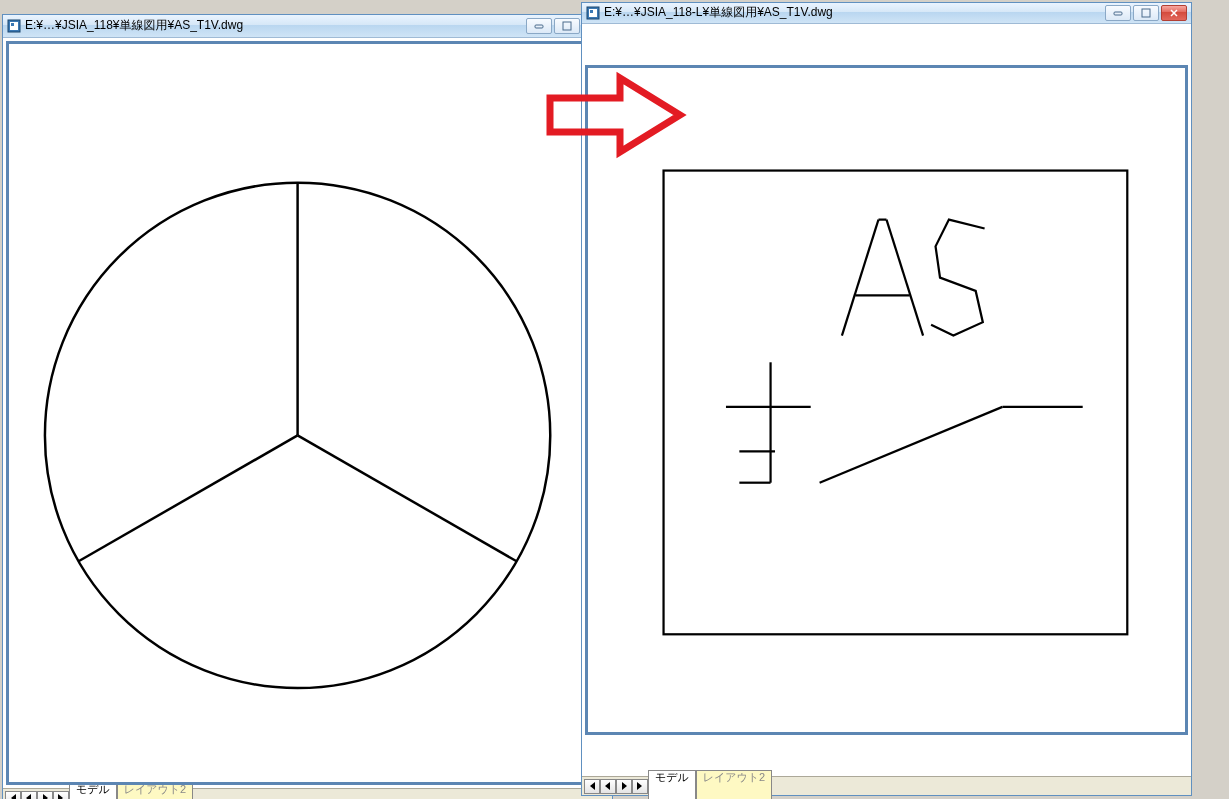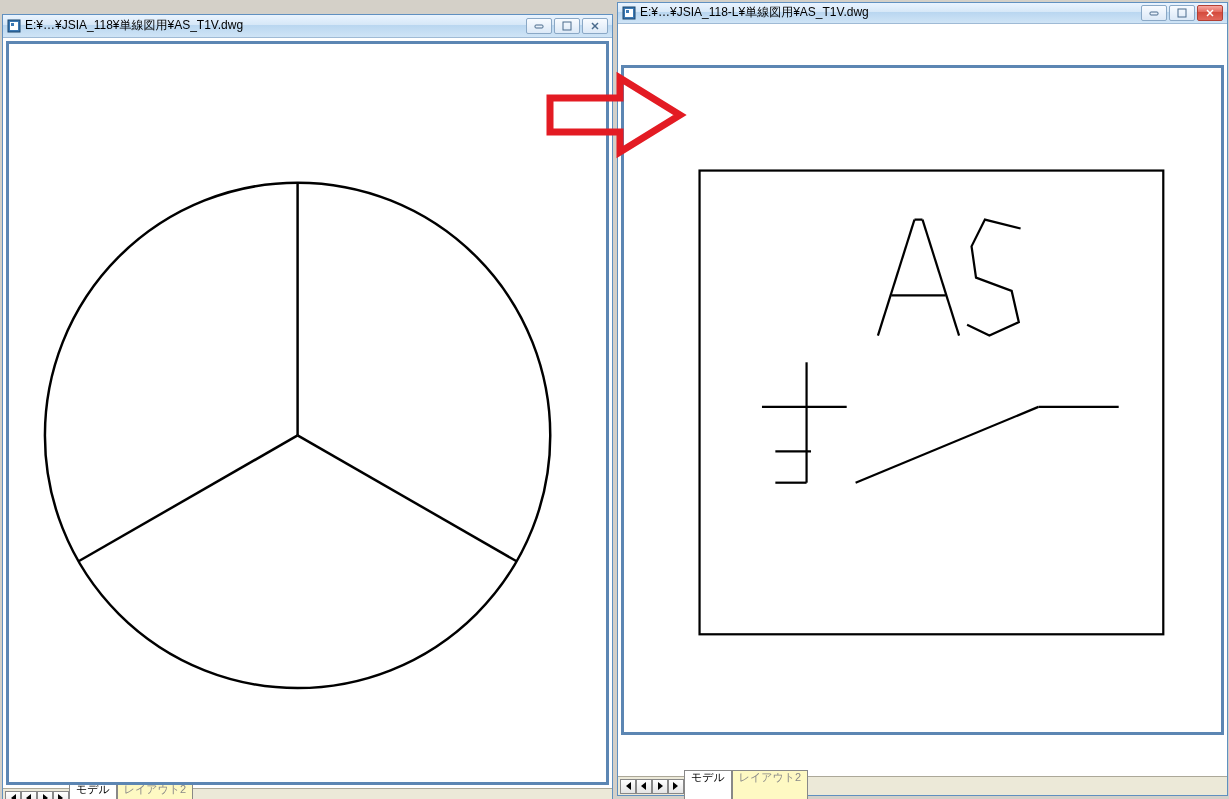--- a/index.html
+++ b/index.html
@@ -172,21 +172,21 @@
     <div class="nav-btn">
         <svg width="8" height="8" viewBox="0 0 8 8">
           <path d="M7 0v8M1 0l5 4-5 4z" fill="#000"></path>
         </svg>
       </div>
     <div class="tab active">モデル</div>
     <div class="tab inactive">レイアウト2</div>
   </div>
 </div>
 
-<div class="window" style="left:617px; top:2px; width:611px; height:794px;gap:38px;">
+<div class="window" style="left:581px; top:2px; width:611px; height:794px;gap:38px;">
   <div class="titlebar">
     <span class="title-icon">
       <svg width="14" height="14" viewBox="0 0 14 14">
         <rect x="1" y="1" width="12" height="12" fill="#3b78b3" stroke="#1b466e"></rect>
         <rect x="3" y="3" width="8" height="8" fill="#fff"></rect>
         <rect x="4" y="4" width="3" height="3" fill="#3b78b3"></rect>
       </svg>
     </span>
     <span class="title-text">E:¥…¥JSIA_118-L¥単線図用¥AS_T1V.dwg</span>
     <div class="win-controls">

